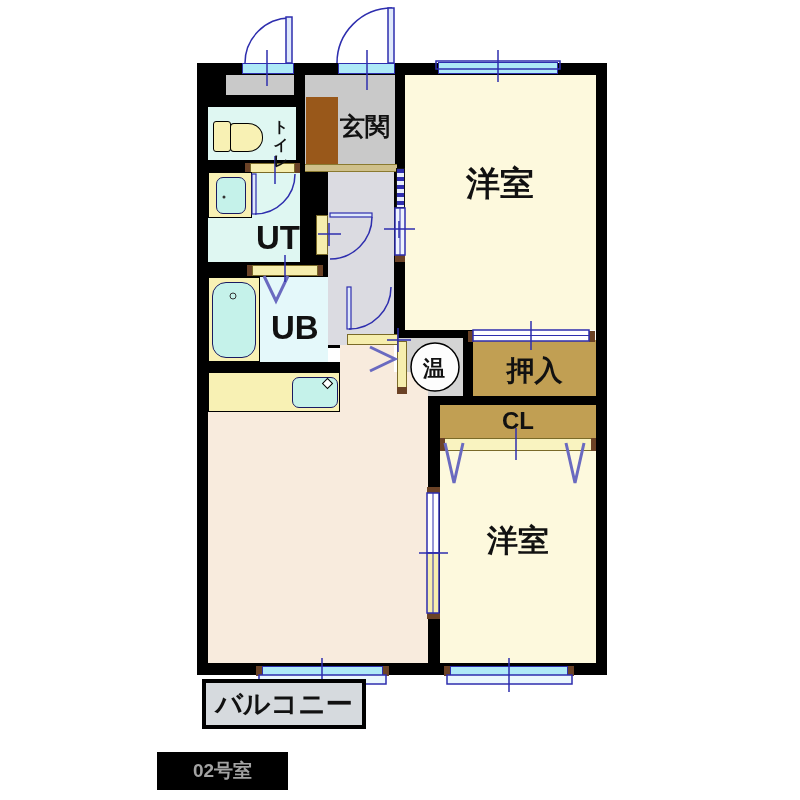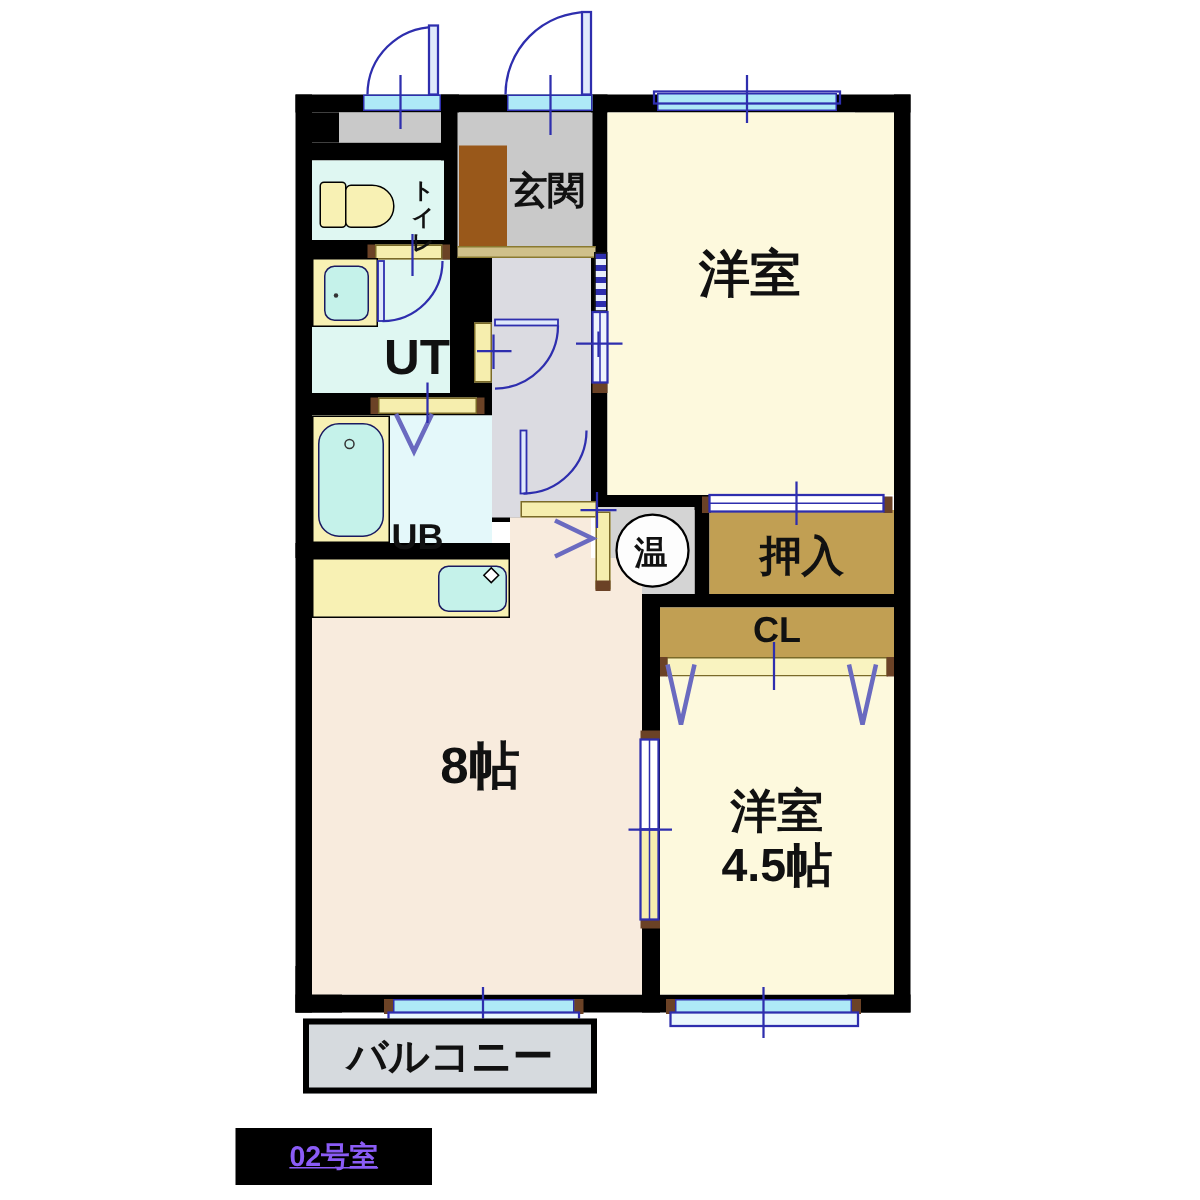--- a/index.html
+++ b/index.html
@@ -22,21 +22,21 @@
   .cap{background:#6b4226;}
   .fixture-y{background:#f8f1b4;border:1px solid #000;}
   .fixture-c{background:#c5f2ea;border:1px solid #1a1a60;}
   .strip-cl{background:#f9f3c0;border:1px solid #7a6a28;}
   .track{background:repeating-linear-gradient(180deg,#2e2eae 0 4px,#e8eefc 4px 8px);border:1px solid #111;}
   .lbl{color:#111;font-weight:bold;text-align:center;white-space:nowrap;}
   .lbl-v{writing-mode:vertical-rl;text-orientation:upright;}
   .lbl2 span{display:block;}
   #balcony{background:#d6dade;border:4px solid #000;display:flex;align-items:center;justify-content:center;}
   #roomno-box{background:#000;display:flex;align-items:center;justify-content:center;}
-  #roomno-box .lbl{color:#8b5cf6;text-decoration:underline;}
+  #roomno-box .lbl{color:#a3a3a3;}
   svg.overlay{position:absolute;left:0;top:0;pointer-events:none;}
 </style>
 </head>
 <body>
 
 <div id="plan">
 
   <div class="abs wall" style="left:197px;top:63px;width:410px;height:12px;"></div>
   <div class="abs wall" style="left:197px;top:63px;width:11px;height:612px;"></div>
   <div class="abs wall" style="left:596px;top:63px;width:11px;height:612px;"></div>
@@ -172,33 +172,31 @@
     <line x1="387" y1="340" x2="411" y2="340" stroke="#2e2eae" stroke-width="1.5"></line>
     <line x1="398" y1="328" x2="398" y2="352" stroke="#2e2eae" stroke-width="1.5"></line>
   </svg>
 
   <div class="abs lbl lbl-v" style="left:271px;top:109px;font-size:15px;letter-spacing:1px;">トイレ</div>
   <div class="abs lbl" style="left:340px;top:110px;font-size:25px;">玄関</div>
   <div class="abs lbl lbl2" style="left:440px;top:165px;width:120px;font-size:34px;line-height:37px;">
     <span>洋室</span>
   </div>
   <div class="abs lbl" style="left:256px;top:219px;font-size:33px;">UT</div>
-  <div class="abs lbl" style="left:261px;top:309px;font-size:24px;margin-top:36px;">UB</div>
+  <div class="abs lbl" style="left:271px;top:309px;font-size:33px;">UB</div>
   <div class="abs lbl" style="left:423px;top:354px;font-size:22px;">温</div>
   <div class="abs lbl" style="left:440px;top:407px;width:156px;font-size:24px;">CL</div>
   <div class="abs lbl" style="left:473px;top:352px;width:123px;font-size:28px;">押入</div>
   <div class="abs lbl lbl2" style="left:250px;top:493px;width:140px;font-size:34px;line-height:36px;">
-    <span>8帖</span>
   </div>
   <div class="abs lbl lbl2" style="left:441px;top:523px;width:154px;font-size:31px;line-height:36px;">
     <span>洋室</span>
-    <span>4.5帖</span>
-  </div>
-
-  <div id="balcony" class="abs" style="left:202px;top:679px;width:196px;height:50px;justify-content:center;">
+  </div>
+
+  <div id="balcony" class="abs" style="left:202px;top:679px;width:164px;height:50px;justify-content:center;">
     <span class="lbl" style="font-size:27px;">バルコニー</span>
   </div>
 
   <div id="roomno-box" class="abs" style="left:157px;top:752px;width:131px;height:38px;">
     <span class="lbl" style="font-size:19px;">02号室</span>
   </div>
 
 </div>
 
 </body></html>

